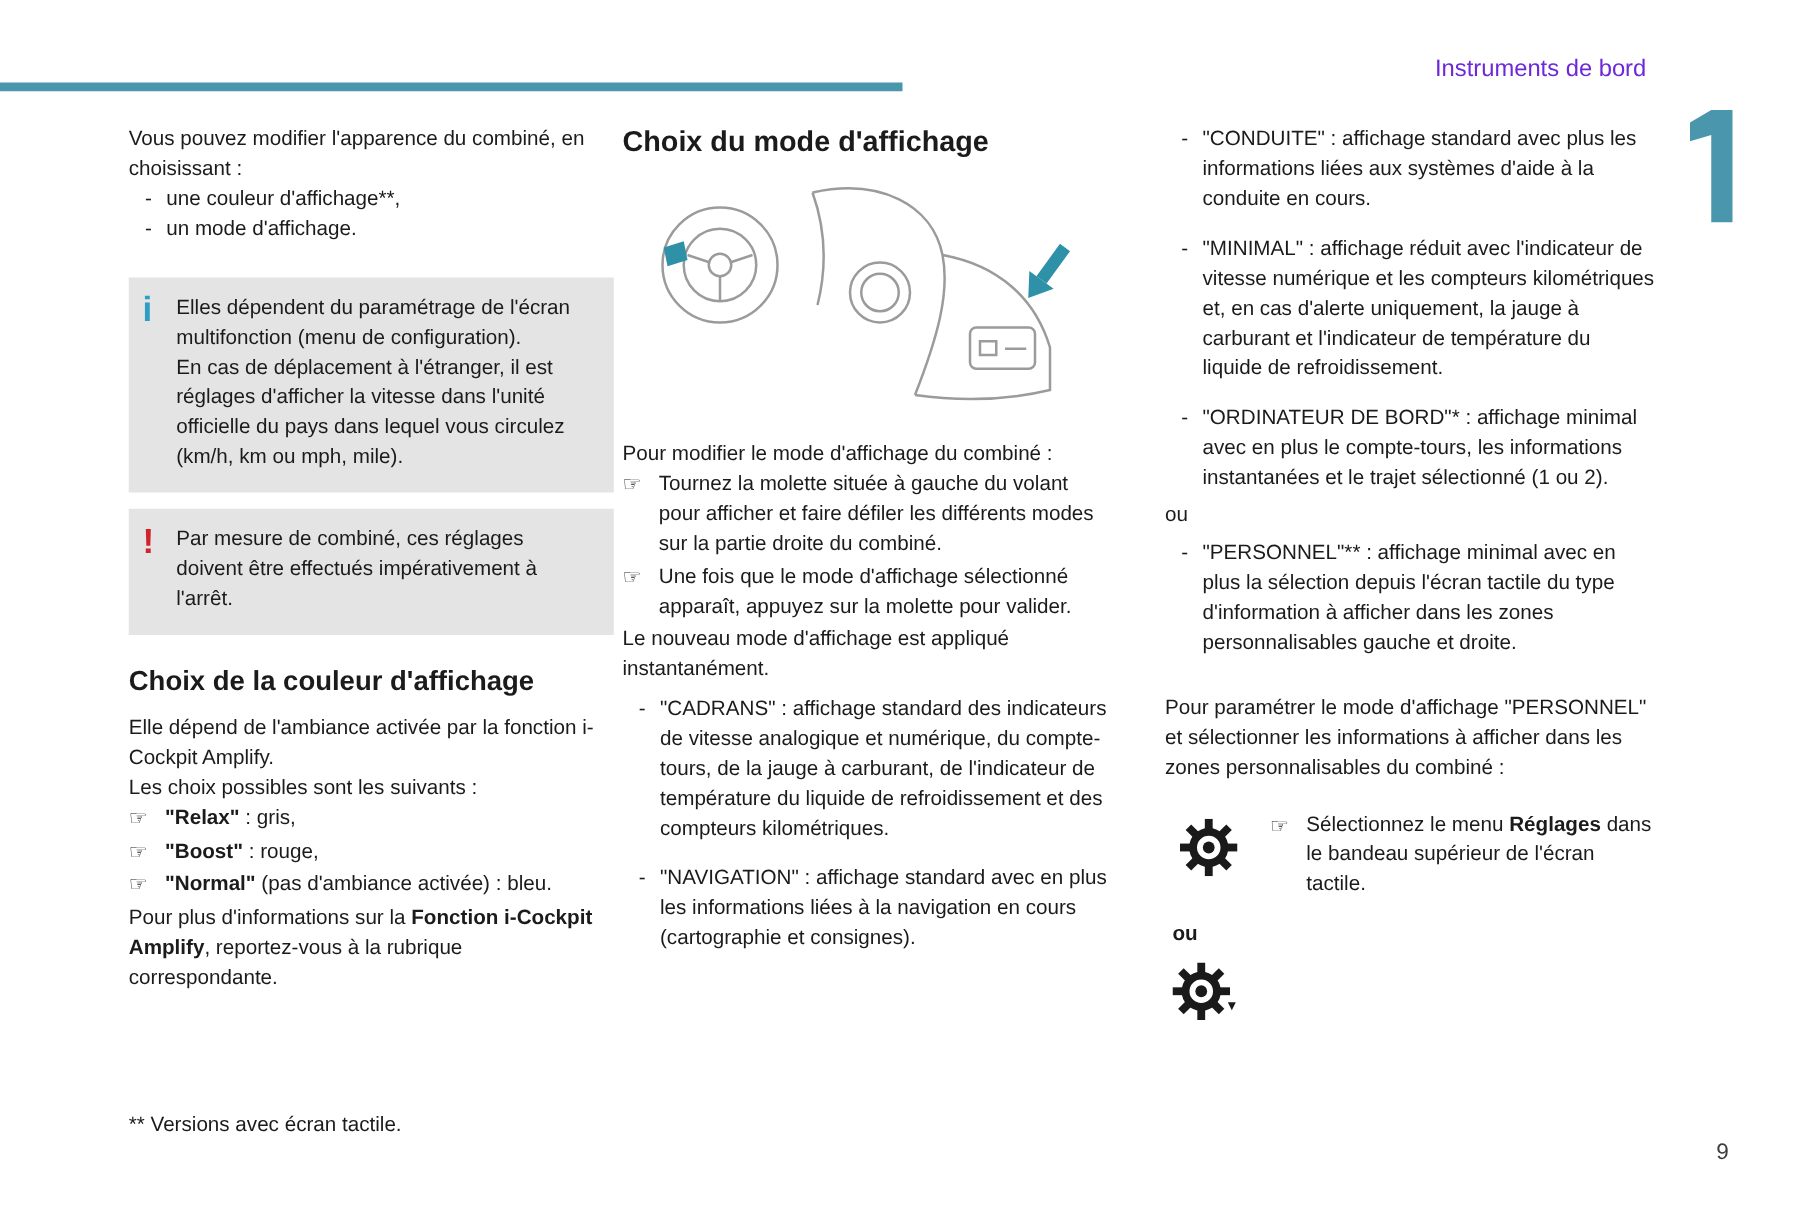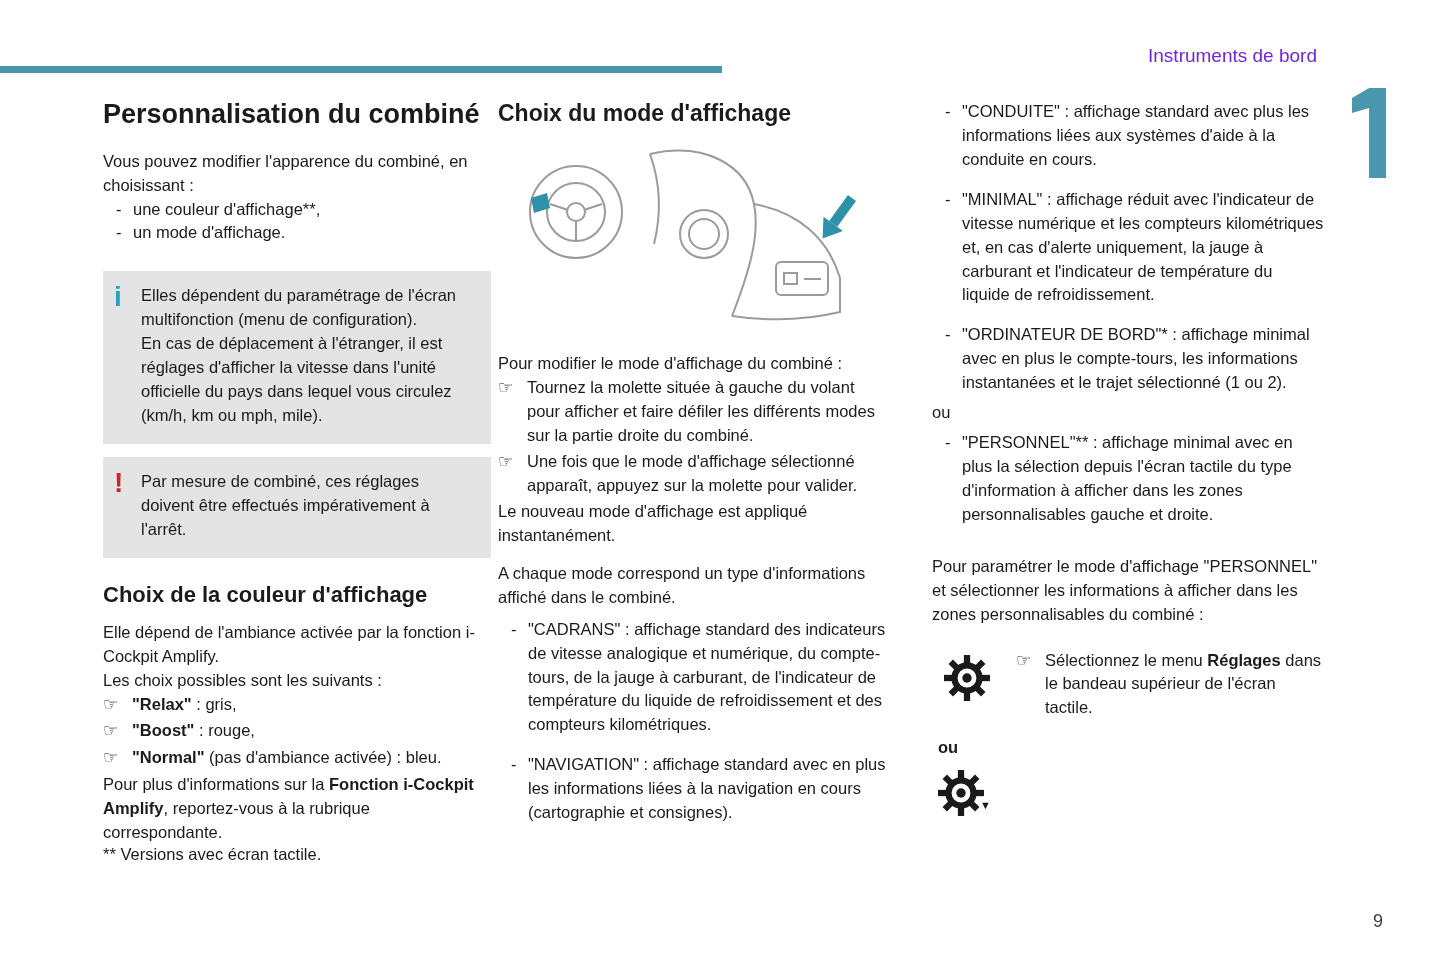--- a/index.html
+++ b/index.html
@@ -7,21 +7,21 @@
   body {
     font-family:"Liberation Sans", sans-serif;
     background:#ffffff; color:#1b1b1b;
     font-size:16.5px; line-height:1.45;
     position:relative; overflow:hidden;
   }
   .top-rule { position:absolute; left:0; top:66px; width:722px; height:7px; background:#4a97ad; }
   .page-header { position:absolute; top:42px; right:128px; color:#6d28d9; font-size:19px; }
   .chapter-tab { position:absolute; top:88px; right:58px; }
   .page-number { position:absolute; top:908px; right:62px; color:#3d3d3d; font-size:18px; }
-  .footnote { position:absolute; left:103px; top:843px; }
+  .footnote { position:absolute; left:103px; top:889px; }
 
   .col { position:absolute; top:100px; }
   .col1 { left:103px; width:388px; }
   .col2 { left:498px; width:392px; }
   .col3 { left:932px; width:392px; }
 
   h1.main-title { font-size:27px; line-height:1.1; font-weight:bold; margin-bottom:20px; }
   h2.col-title  { font-size:23px; line-height:1.15; font-weight:bold; margin-bottom:14px; }
   h3.sub-title  { font-size:22px; line-height:1.15; font-weight:bold; margin:24px 0 14px; }
 
@@ -64,21 +64,20 @@
   <div class="top-rule"></div>
   <div class="page-header">Instruments de bord</div>
 
   <div class="chapter-tab">
     <svg width="42" height="90" viewBox="0 0 42 90">
       <polygon fill="#4a97ad" points="24,0 41,0 41,90 24,90 24,20 7,25 7,10"></polygon>
     </svg>
   </div>
 
   <div class="col col1">
-    <h1 class="main-title">Personnalisation du combiné</h1>
 
     <p>Vous pouvez modifier l'apparence du combiné, en choisissant :</p>
 
     <div class="dash-item">
       <span class="marker">-</span>
       <span>une couleur d'affichage**,</span>
     </div>
     <div class="dash-item">
       <span class="marker">-</span>
       <span>un mode d'affichage.</span>
@@ -153,21 +152,20 @@
       <span class="marker">☞</span>
       <span>Tournez la molette située à gauche du volant pour afficher et faire défiler les différents modes sur la partie droite du combiné.</span>
     </div>
     <div class="finger-item">
       <span class="marker">☞</span>
       <span>Une fois que le mode d'affichage sélectionné apparaît, appuyez sur la molette pour valider.</span>
     </div>
 
     <p>Le nouveau mode d'affichage est appliqué instantanément.</p>
 
-    <p class="mt14">A chaque mode correspond un type d'informations affiché dans le combiné.</p>
 
     <div class="dash-item mode mt8">
       <span class="marker">-</span>
       <span>"CADRANS" : affichage standard des indicateurs de vitesse analogique et numérique, du compte-tours, de la jauge à carburant, de l'indicateur de température du liquide de refroidissement et des compteurs kilométriques.</span>
     </div>
     <div class="dash-item mode">
       <span class="marker">-</span>
       <span>"NAVIGATION" : affichage standard avec en plus les informations liées à la navigation en cours (cartographie et consignes).</span>
     </div>
   </div>

